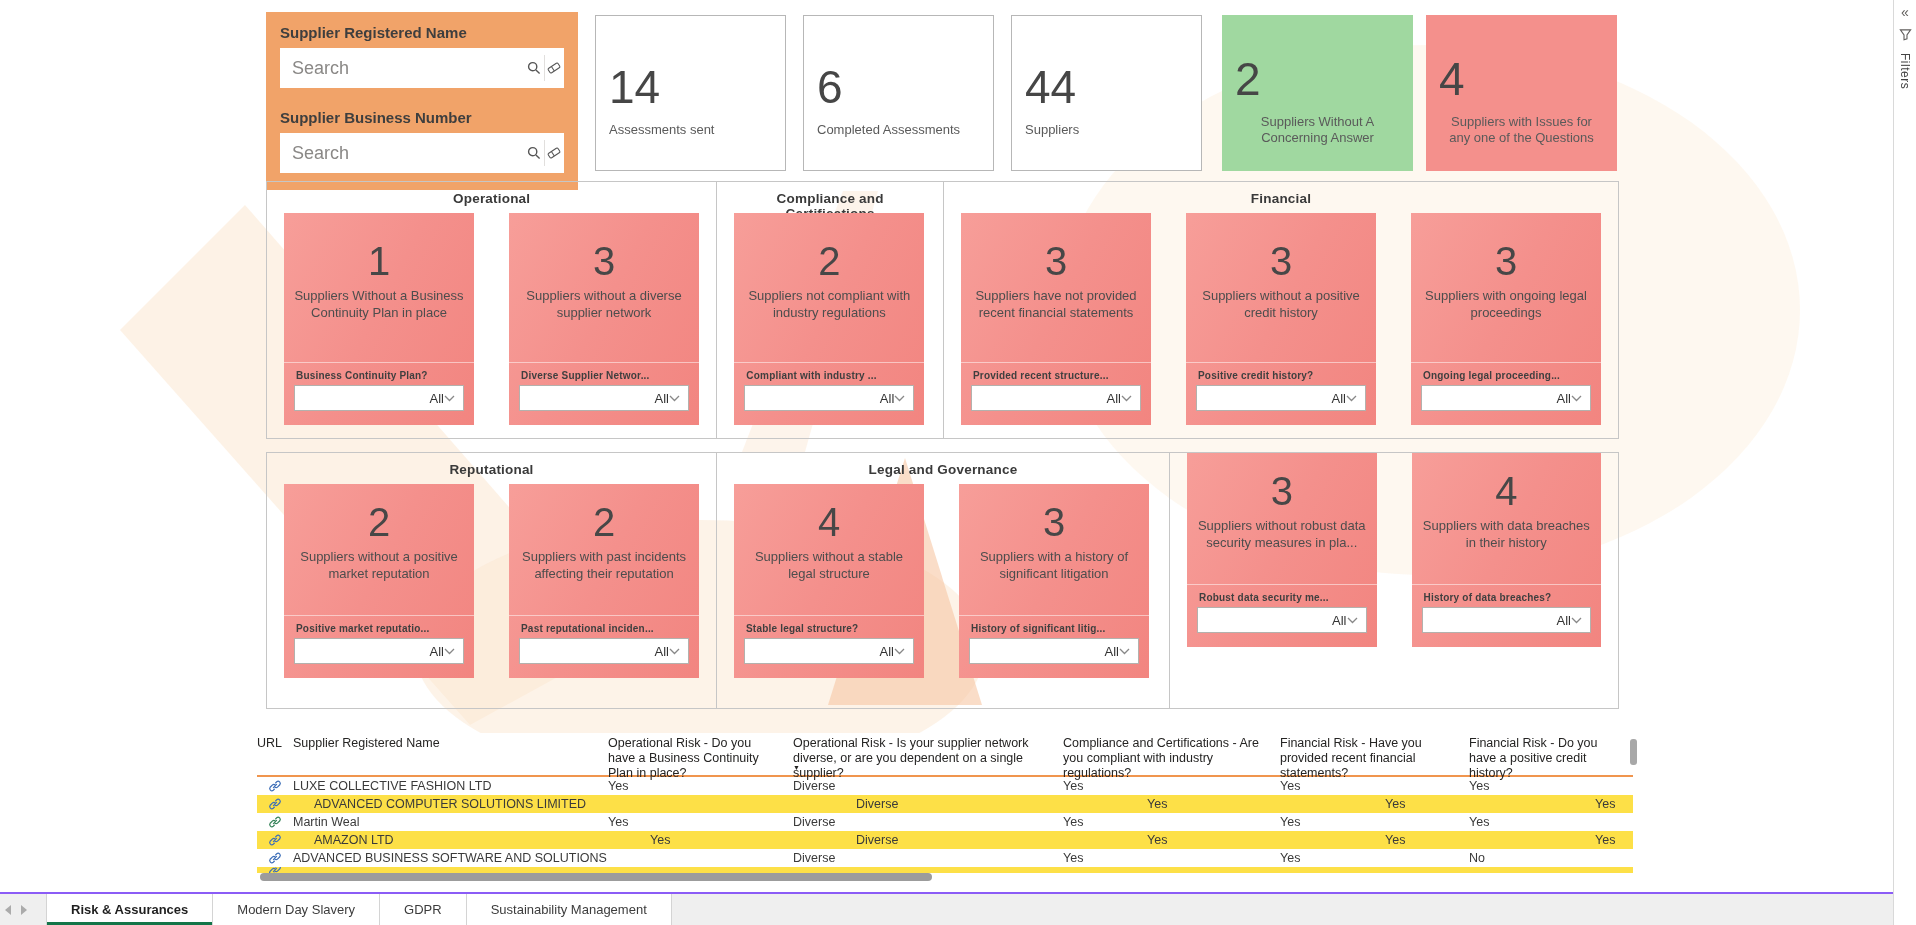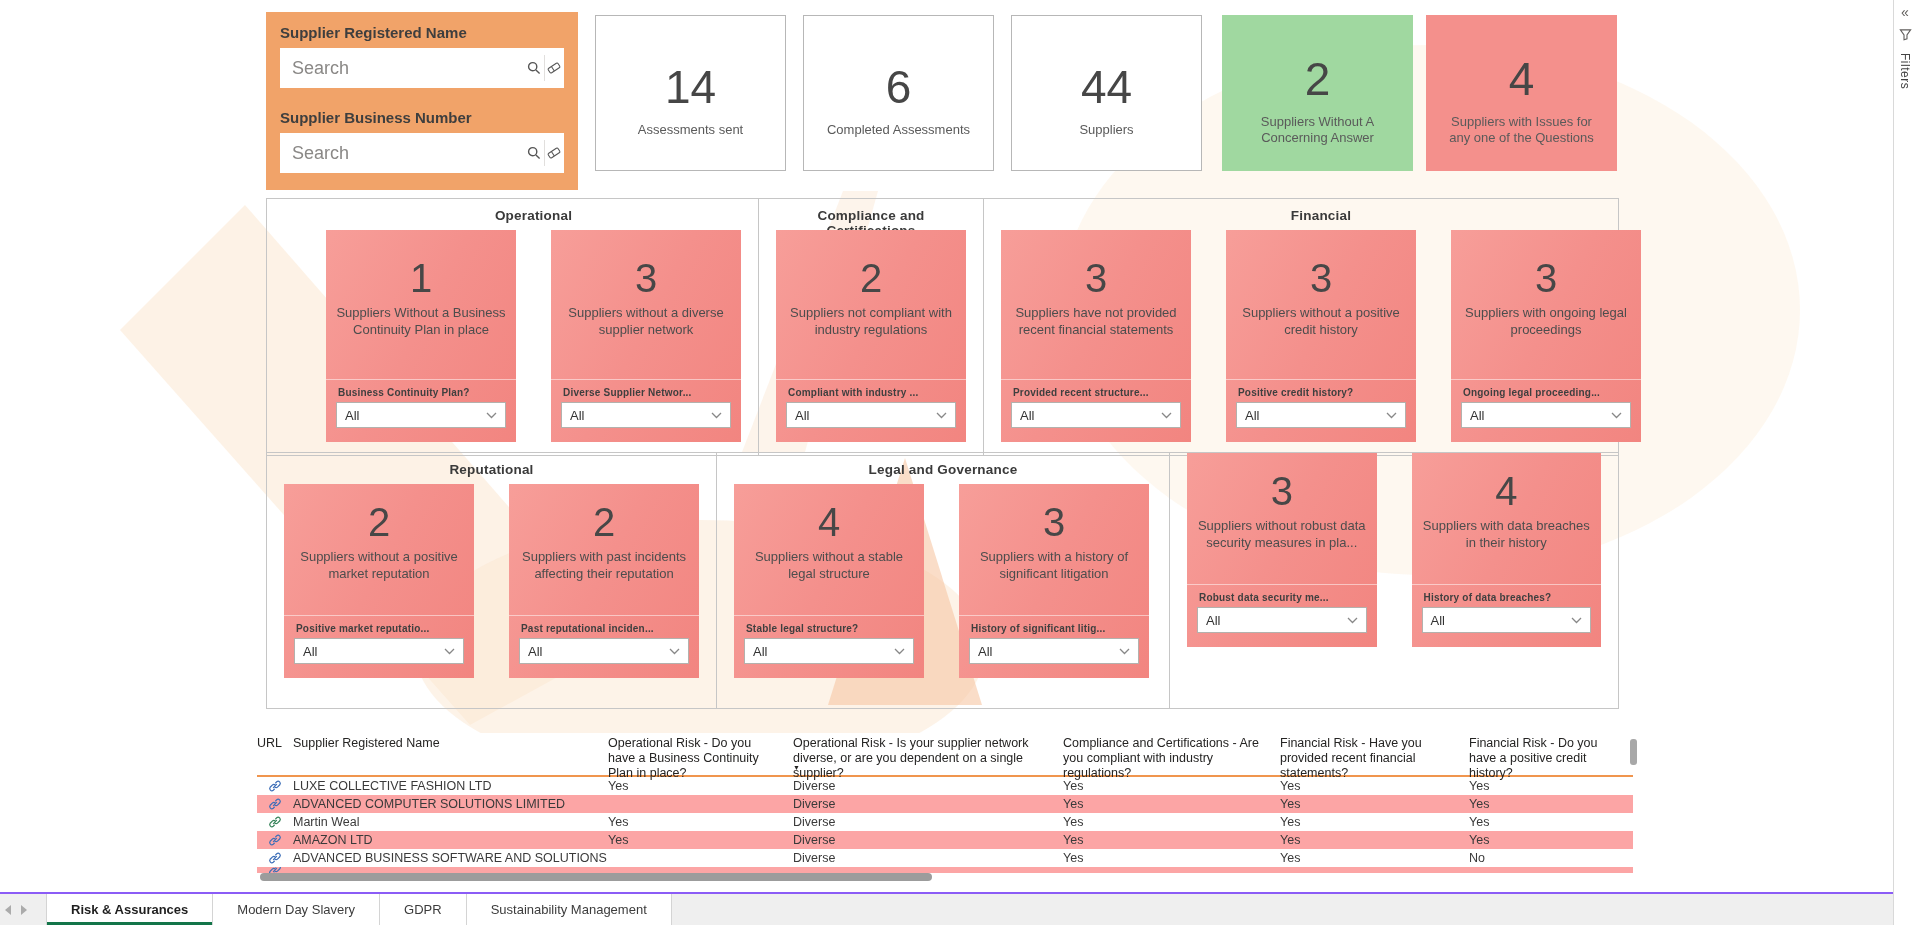--- a/index.html
+++ b/index.html
@@ -25,59 +25,59 @@
   .searchbox input { flex:1; border:none; outline:none; background:transparent;
     font-family:inherit; font-size:18px; color:#444; padding:0 0 0 12px; }
   .searchbox input::placeholder { color:#8a8886; }
   .sb-ico { width:38px; height:100%; display:flex; align-items:center; justify-content:center; cursor:pointer; }
   .sb-div { width:1px; height:26px; background:#e1dfdd; }
   .gap18 { height:17px; }
 
   
   .kpi { position:absolute; top:15px; height:156px; width:191px; background:#fff;
     border:1px solid #b7b7b7; z-index:2; display:flex; flex-direction:column;
-    align-items:center; justify-content:center; text-align:center; padding:0 13px; }
+    align-items:flex-start; justify-content:center; text-align:center; padding:0 13px; }
   .kpi .num { font-size:46px; color:#464646; line-height:50px; margin-top:14px; }
   .kpi .lbl { font-size:13px; color:#5a5a5a; line-height:16px; margin-top:10px; }
   .kpi.green { background:var(--green,#A0D8A0); border:none; }
   .kpi.red { background:var(--pink,#F4908C); border:none; }
 
   
   .risk-row { position:absolute; left:266px; width:1353px; border:1px solid #c6c6c6;
     display:flex; z-index:2; background:transparent; }
-  .risk-row.r1 { top:198px; height:258px;padding-left:42px; }
+  .risk-row.r1 { top:181px; height:258px; }
   .risk-row.r2 { top:452px; height:257px; }
   .rgroup { height:100%; padding:0 17px; }
   .rgroup + .rgroup { border-left:1px solid #c6c6c6; }
   .rgroup .gtitle { text-align:center; font-size:13.5px; font-weight:bold; color:#3a3a3a;
     padding-top:9px; height:31px; letter-spacing:.2px; }
   .cards { display:flex; gap:35px; }
   .rcard { width:190px; display:flex; flex-direction:column; text-align:center;
     background:linear-gradient(118deg, #f79e99 0%, #f4908c 48%, #f28580 100%); }
   .r1 .rcard { height:212px; }
   .r2 .rcard { height:194px; }
   .rcard .num { font-size:40px; color:#474747; line-height:44px; margin-top:26px; }
   .r2 .rcard .num { margin-top:16px; }
   .rcard .desc { font-size:13px; color:#4d4d4d; line-height:17px; margin:4px 10px 0; }
   .rcard .sep { margin-top:auto; height:1px; background:rgba(255,255,255,.5); }
   .rcard .slabel { text-align:left; font-size:10px; font-weight:bold; color:#3f3f3f;
     margin:7px 12px 4px; letter-spacing:.2px; white-space:nowrap; overflow:hidden; }
   .pbi-select { margin:0 10px 14px; height:26px; background:#fff; border:1px solid #b3b1ad;
     display:flex; align-items:center; font-size:13px; color:#333; padding:0 8px; cursor:pointer; }
-  .pbi-select .val { flex:1; text-align:left; }
+  .pbi-select .val { flex:1; text-align:right; }
 
   
   .table-wrap { position:absolute; left:257px; top:733px; width:1376px; height:150px; z-index:2; background:#fff; }
   .tgrid { display:grid; grid-template-columns:36px 315px 185px 270px 217px 189px 1fr; }
   .th { font-size:12.5px; color:#252423; line-height:15px; padding:3px 12px 0 0; }
   .thead { height:42px; position:relative; }
   .sortico { position:absolute; left:536px; top:31px; font-size:7px; color:#252423; }
   .hline { height:2px; background:var(--accent-line,#F0954E); }
   .trow { height:18px; align-items:center; font-size:12.5px; color:#3a3a3a; }
-  .trow.alt { background:#fca5a5; }
+  .trow.alt { background:#fde047;gap:21px; }
   .trow .tc { overflow:hidden; white-space:nowrap; padding-right:10px; }
   .tc.url { display:flex; justify-content:center; align-items:center; padding-right:0; }
   .trow.partial { height:6px; overflow:hidden; }
   .link-ic { width:14px; height:14px; cursor:pointer; }
   .link-ic.blue { color:var(--link-blue,#3E6FB8); }
   .link-ic.green { color:var(--link-green,#37845B); }
   .hscroll { position:absolute; left:3px; top:140px; width:672px; height:8px;
     border-radius:4px; background:#9c9c9c; cursor:pointer; }
   .vscroll { position:absolute; right:-4px; top:6px; width:7px; height:26px;
     border-radius:3px; background:#a8a8a8; cursor:pointer; }

